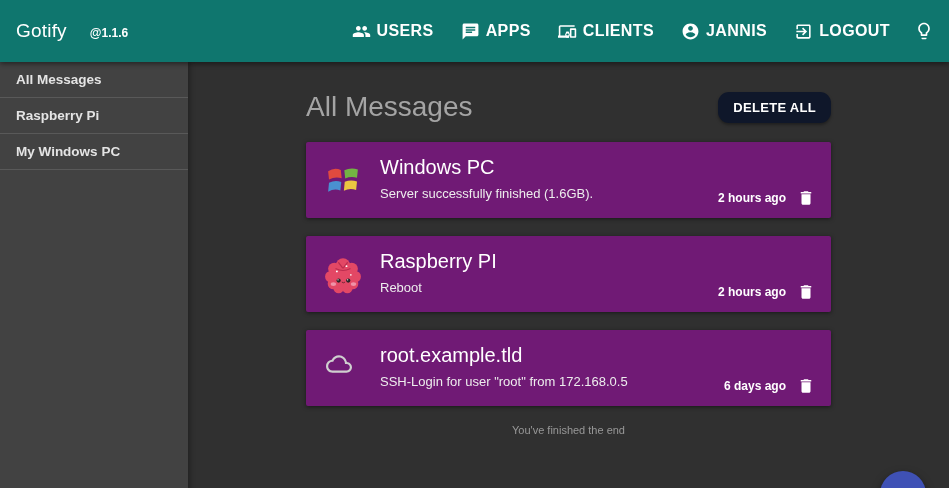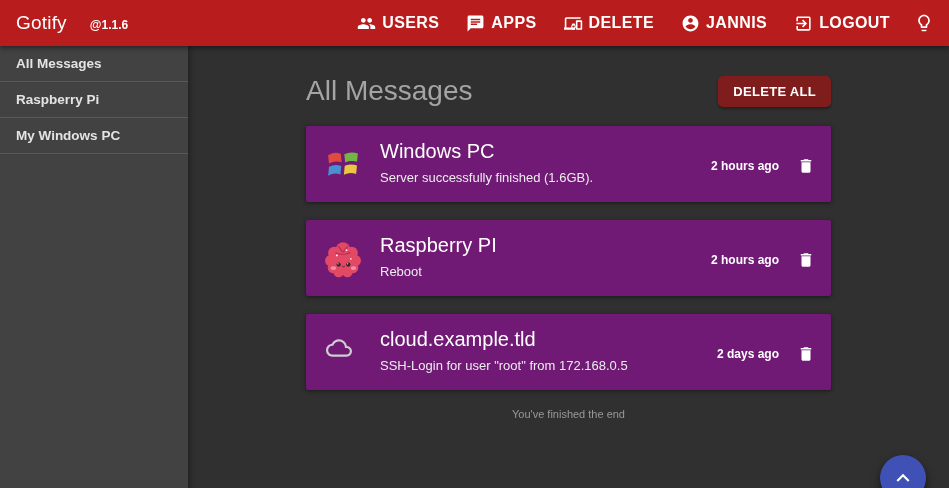--- a/index.html
+++ b/index.html
@@ -1,21 +1,21 @@
 <!DOCTYPE html>
 <html><head>
 <meta charset="utf-8">
 <style>
   * { box-sizing: border-box; }
   html,body { margin:0; padding:0; width:949px; height:488px; overflow:hidden; }
   body { background:#303030; font-family:"Liberation Sans", sans-serif; }
 
   
   .header {
-    position:relative; z-index:20; height:46px; background:#b91c1c; color:#fff;
+    position:relative; z-index:20; height:62px; background:#0f766e; color:#fff;
     display:flex; align-items:center; padding:0 15px 0 16px;
     box-shadow:0 2px 5px rgba(0,0,0,.45);
   }
   .brand { font-size:19px; letter-spacing:.2px; }
   .version { font-size:12px; font-weight:700; margin-left:23px; margin-top:4px; }
   .spacer { flex:1; }
   .nav { display:flex; align-items:center; gap:27px; }
   .nav-item { display:flex; align-items:center; gap:6px; font-size:16px; font-weight:700; letter-spacing:.4px; cursor:pointer; }
   .nav-item svg { width:19px; height:19px; fill:#fff; display:block; }
   .icon-btn { background:none; border:none; padding:0; margin-left:24px; cursor:pointer; display:flex; }
@@ -29,37 +29,37 @@
     font-size:13.5px; font-weight:700; color:#e4e4e4;
     border-bottom:1px solid rgba(255,255,255,.12); cursor:pointer;
   }
   .content { flex:1; position:relative; background:#303030; overflow:hidden; }
   .container { width:525px; margin:0 auto; }
 
   
   .title-row { display:flex; align-items:center; justify-content:space-between; margin-top:25px; height:40px; }
   .page-title { font-size:28px; font-weight:400; color:#a4a4a4; margin:0; }
   .delete-all {
-    background:#7f1d1d; color:#fff; border:none; border-radius:5px;
+    background:#0f172a; color:#fff; border:none; border-radius:11px;
     font-family:inherit; font-size:13px; font-weight:700; letter-spacing:.3px;
     padding:8px 15px; cursor:pointer; box-shadow:0 2px 3px rgba(0,0,0,.35);
   }
 
   
   .messages { margin-top:15px; }
   .card {
     background:#701a75; border-radius:2px; box-shadow:0 1px 4px rgba(0,0,0,.5);
     padding:11px 16px; display:flex; margin-bottom:18px; height:76px;
   }
   .app-icon { width:42px; height:42px; flex:none; align-self:center; margin-right:16px; }
   .app-icon svg { width:42px; height:42px; display:block; }
   .msg-text { flex:1; padding-top:3px; min-width:0; }
   .msg-title { font-size:20px; font-weight:400; color:#fff; margin:0 0 7px 0; }
   .msg-body { font-size:13px; color:#ededed; }
-  .msg-right { display:flex; align-items:center; gap:18px; padding-top:4px; flex:none; }
+  .msg-right { display:flex; align-items:flex-end; gap:11px; padding-top:4px; flex:none; }
   .timestamp { font-size:12px; font-weight:700; color:#fff; line-height:18px; }
   .trash-btn { background:none; border:none; padding:0; cursor:pointer; display:flex; }
   .trash-btn svg { width:18px; height:18px; fill:#fff; }
 
   .end-text { text-align:center; font-size:11px; color:#989898; margin-top:0; }
 
   
   .fab {
     position:absolute; right:23px; bottom:19px; width:46px; height:46px;
     border-radius:50%; background:#3f51b5; border:none; cursor:pointer;
@@ -86,21 +86,21 @@
           <path d="M20 2H4c-1.1 0-1.99.9-1.99 2L2 22l4-4h14c1.1 0 2-.9 2-2V4c0-1.1-.9-2-2-2zM6 9h12v2H6V9zm8 5H6v-2h8v2zm4-6H6V6h12v2z"></path>
         </svg>
       <span>APPS</span>
     </div>
     <div class="nav-item">
       <svg viewBox="0 0 24 24">
           <path d="M3 6h18V4H3c-1.1 0-2 .9-2 2v11H0v3h14v-3H3V6z"></path>
           <path d="M13 12h-2c-.55 0-1 .45-1 1v.78c-.61.55-1 1.34-1 2.22s.39 1.67 1 2.22V19c0 .55.45 1 1 1h2c.55 0 1-.45 1-1v-.78c.61-.55 1-1.34 1-2.22s-.39-1.67-1-2.22V13c0-.55-.45-1-1-1zm-1 5.5c-.83 0-1.5-.67-1.5-1.5s.67-1.5 1.5-1.5 1.5.67 1.5 1.5-.67 1.5-1.5 1.5z"></path>
           <path d="M22 8h-6c-.55 0-1 .45-1 1v10c0 .55.45 1 1 1h6c.55 0 1-.45 1-1V9c0-.55-.45-1-1-1zm-1 10h-4V10h4v8z"></path>
         </svg>
-      <span>DELETE</span>
+      <span>CLIENTS</span>
     </div>
     <div class="nav-item">
       <svg viewBox="0 0 24 24">
           <path d="M12 2C6.48 2 2 6.48 2 12s4.48 10 10 10 10-4.48 10-10S17.52 2 12 2zm0 3c1.66 0 3 1.34 3 3s-1.34 3-3 3-3-1.34-3-3 1.34-3 3-3zm0 14.2c-2.5 0-4.71-1.28-6-3.22.03-1.99 4-3.08 6-3.08 1.99 0 5.97 1.09 6 3.08-1.29 1.94-3.5 3.22-6 3.22z"></path>
         </svg>
       <span>JANNIS</span>
     </div>
     <div class="nav-item">
       <svg viewBox="0 0 24 24">
           <path d="M10.09 15.59L11.5 17l5-5-5-5-1.41 1.41L12.67 11H3v2h9.67l-2.58 2.59zM19 3H5c-1.11 0-2 .9-2 2v4h2V5h14v14H5v-4H3v4c0 1.1.89 2 2 2h14c1.1 0 2-.9 2-2V5c0-1.1-.9-2-2-2z"></path>
@@ -210,25 +210,25 @@
           </div>
         </div>
 
         <div class="card">
           <div class="app-icon">
             <svg viewBox="0 0 24 24" style="padding:4px;width:34px;height:34px;">
               <path fill="#cfcfcf" d="M19.35 10.04A7.49 7.49 0 0 0 12 4C9.11 4 6.6 5.64 5.35 8.04A5.994 5.994 0 0 0 0 14c0 3.31 2.69 6 6 6h13c2.76 0 5-2.24 5-5 0-2.64-2.05-4.78-4.65-4.96zM19 18H6c-2.21 0-4-1.79-4-4s1.79-4 4-4h.71C7.37 7.69 9.48 6 12 6c3.04 0 5.5 2.46 5.5 5.5v.5H19c1.66 0 3 1.34 3 3s-1.34 3-3 3z"></path>
             </svg>
           </div>
           <div class="msg-text">
-            <h2 class="msg-title">cloud.example.tld</h2>
+            <h2 class="msg-title">root.example.tld</h2>
             <div class="msg-body">SSH-Login for user "root" from 172.168.0.5</div>
           </div>
           <div class="msg-right">
-            <span class="timestamp">2 days ago</span>
+            <span class="timestamp">6 days ago</span>
             <button class="trash-btn">
               <svg viewBox="0 0 24 24">
                   <path d="M6 19c0 1.1.9 2 2 2h8c1.1 0 2-.9 2-2V7H6v12zM19 4h-3.5l-1-1h-5l-1 1H5v2h14V4z"></path>
                 </svg>
             </button>
           </div>
         </div>
 
       </div>
 

